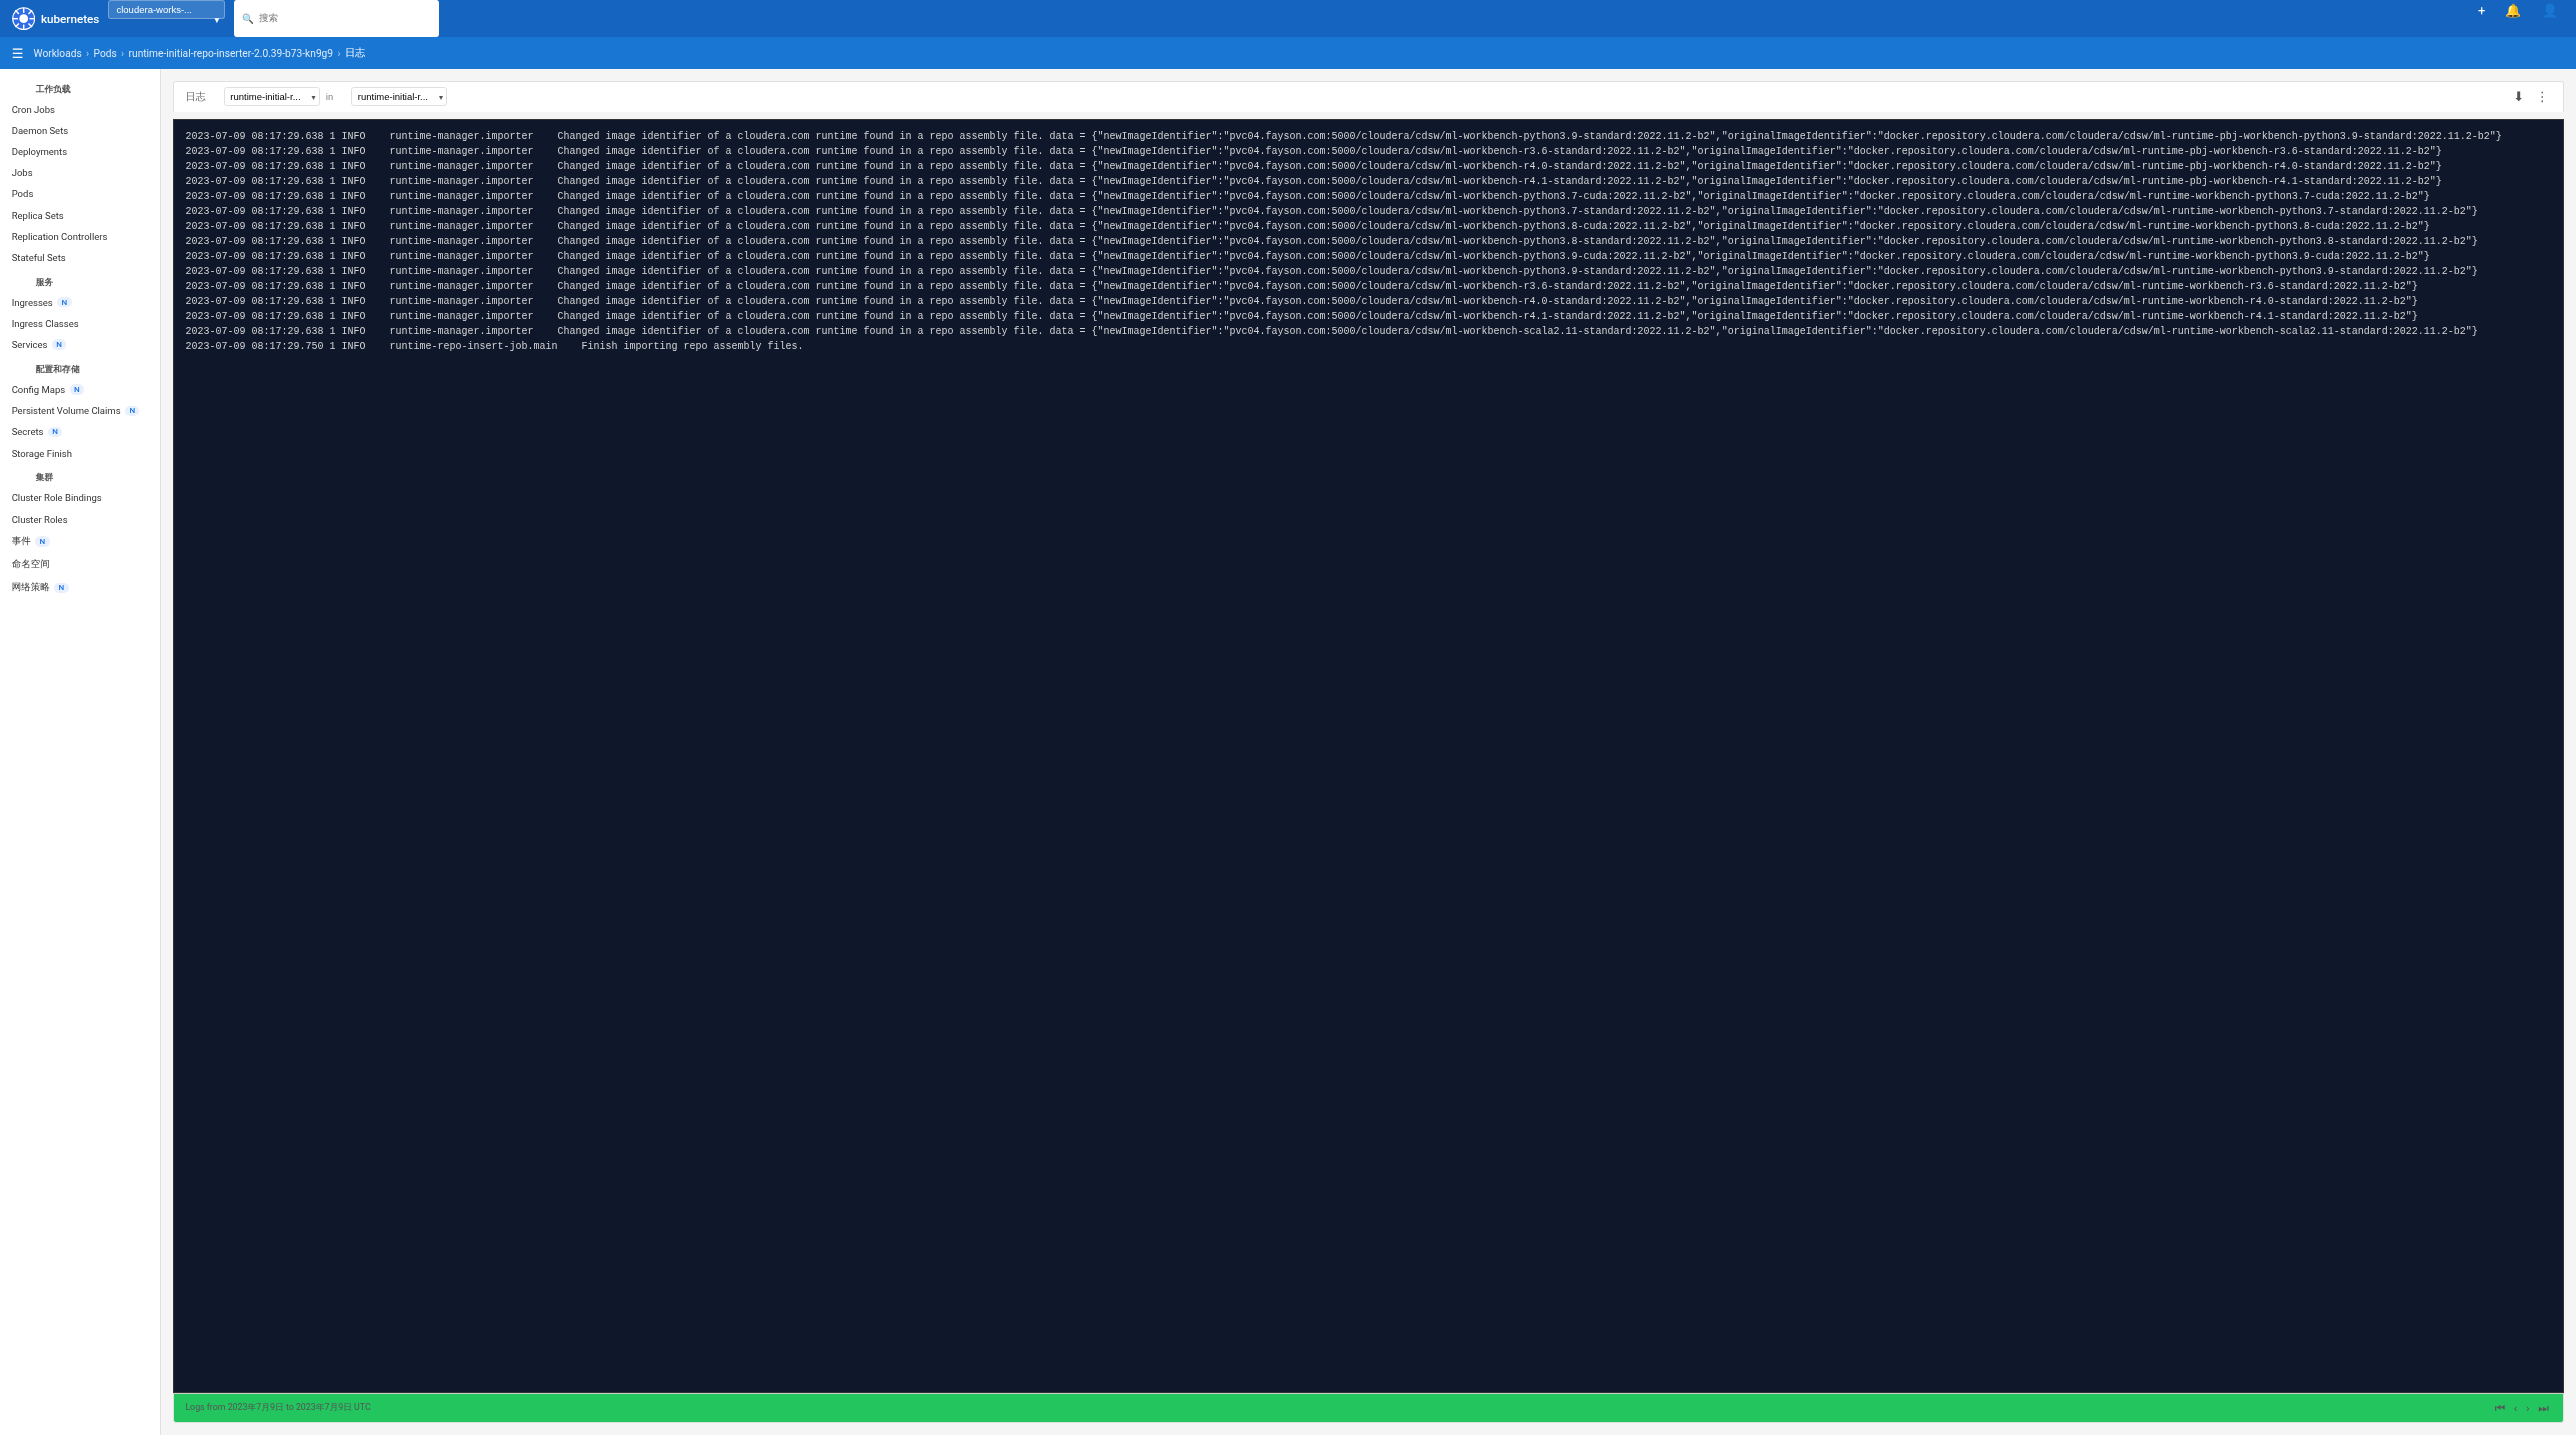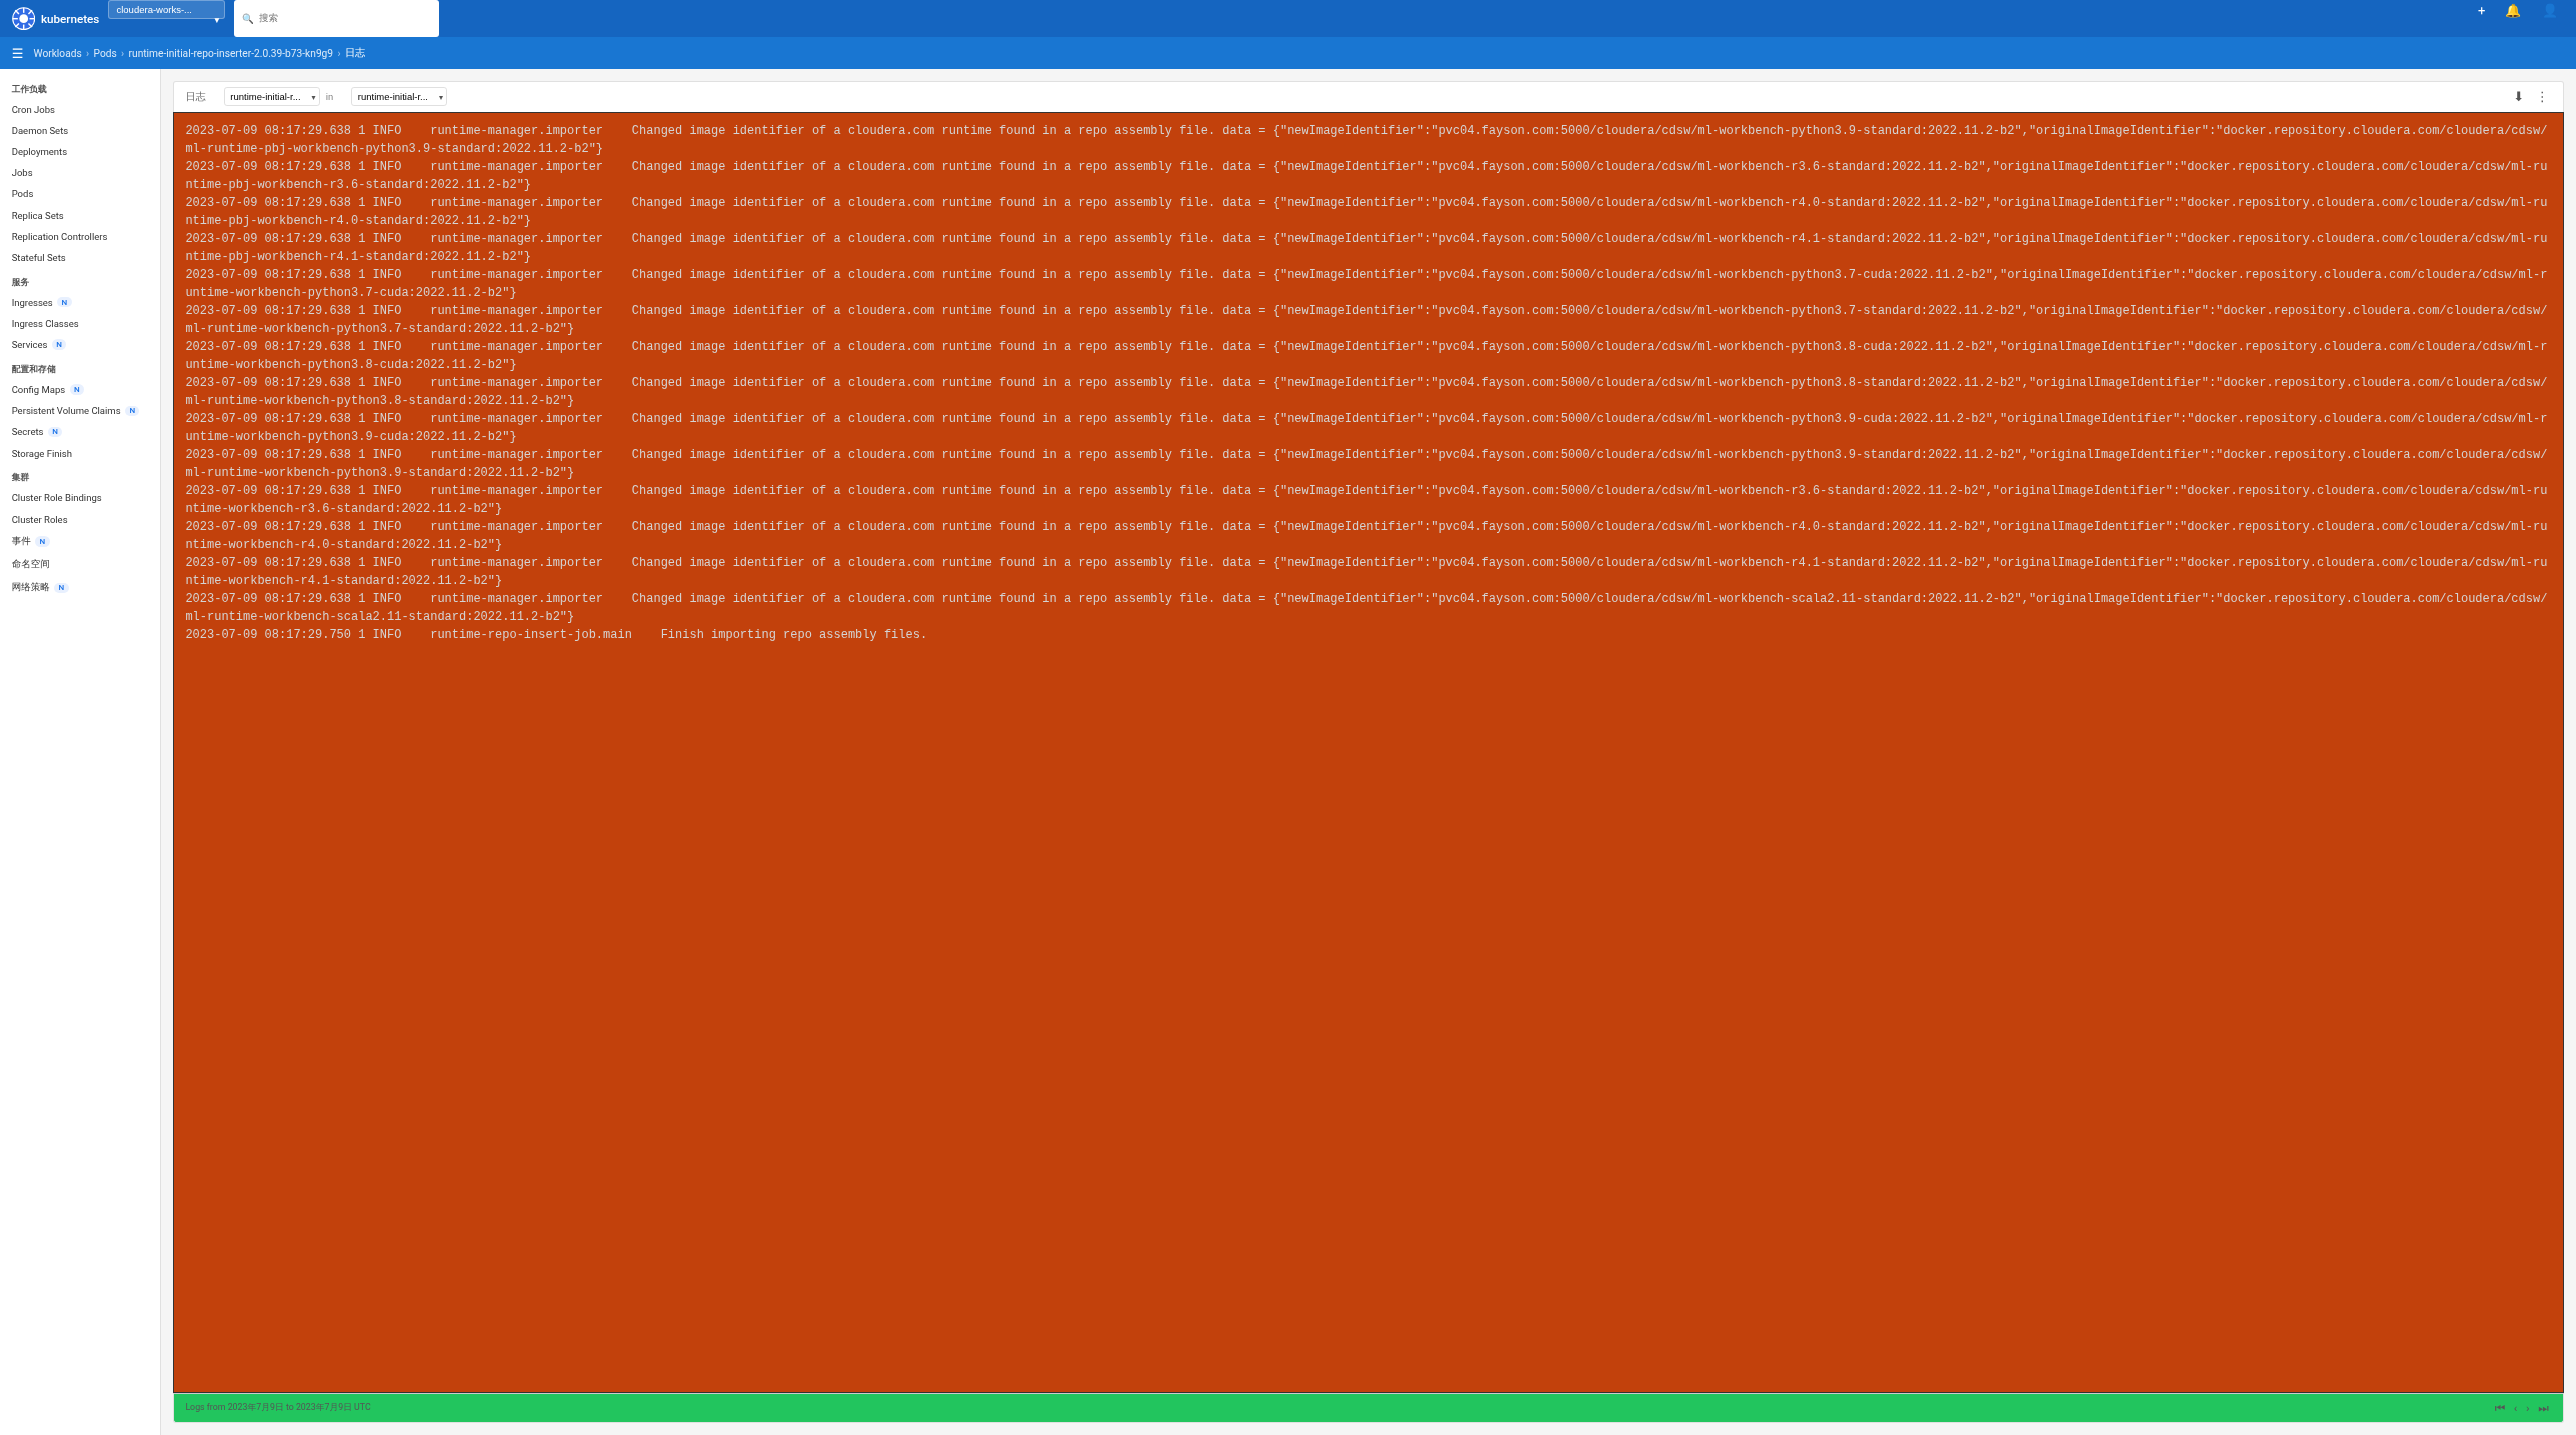--- a/index.html
+++ b/index.html
@@ -116,20 +116,21 @@
       overflow-y: auto;
       flex-shrink: 0;
       padding: 5.8px 0;
     }
     .sidebar-section-label {
       font-size: 8.8px;
       color: #555;
       font-weight: 600;
       padding: 8.8px 11.7px 2.9px;
       text-transform: none;
+      margin-left: 24px;
     }
     .sidebar-item {
       display: flex;
       align-items: center;
       padding: 5.1px 11.7px;
       font-size: 9.5px;
       color: #333;
       cursor: pointer;
       gap: 4.4px;
     }
@@ -205,31 +206,32 @@
       cursor: pointer;
       padding: 1.5px 2.9px;
     }
     .in-label {
       font-size: 9.5px;
       color: #888;
     }
 
     
     .log-content {
-      background: #c2410c;
+      background: #0f172a;
       color: #d4d4d4;
       font-family: 'Courier New', Courier, monospace;
-      font-size: 12px;
+      font-size: 10px;
       line-height: 1.5;
       padding: 8.8px 11.7px;
       overflow-y: auto;
       flex: 1;
       white-space: pre-wrap;
       word-break: break-all;
       border: 0.7px solid #333;
+      margin-top: 7px;
     }
 
     
     .log-footer {
       background: #22c55e;
       border: 0.7px solid #e0e0e0;
       border-top: 0.7px solid #ccc;
       border-radius: 0 0 2.9px 2.9px;
       padding: 5.8px 11.7px;
       display: flex;

